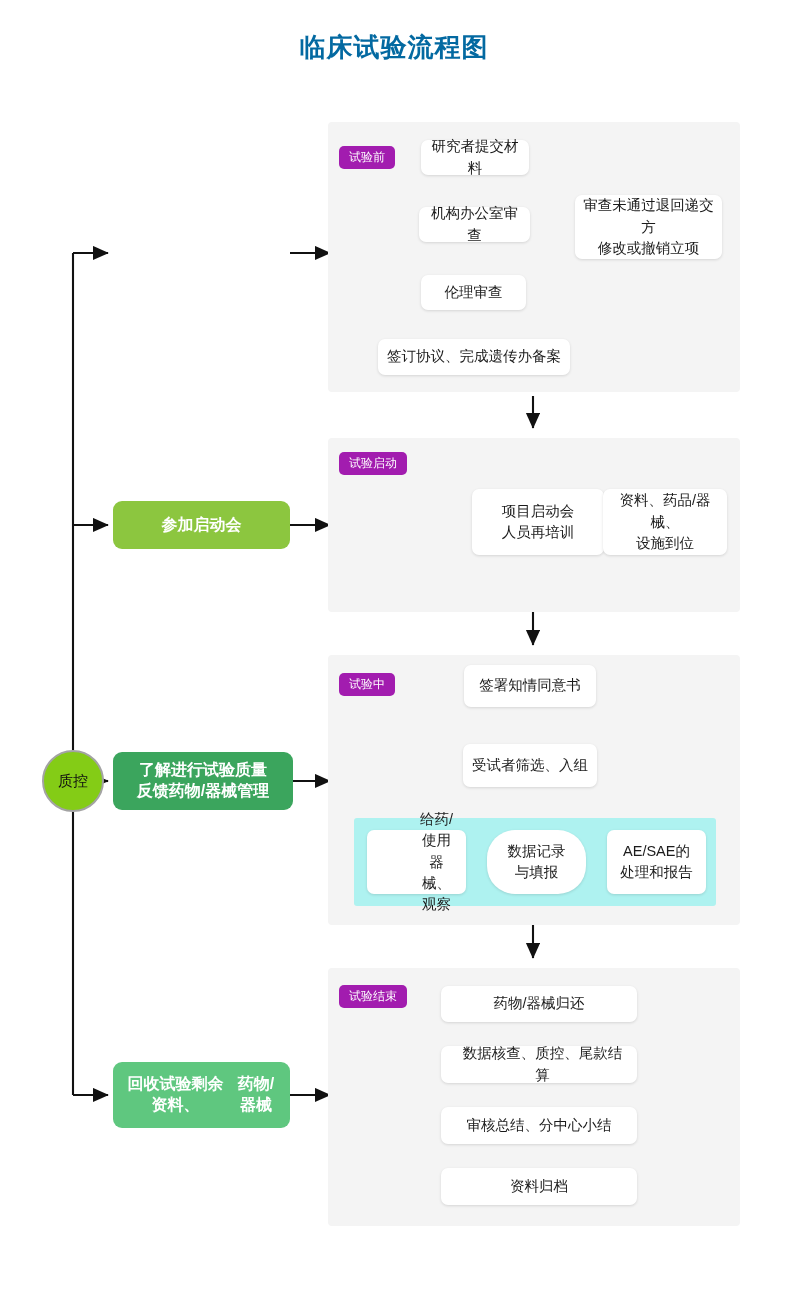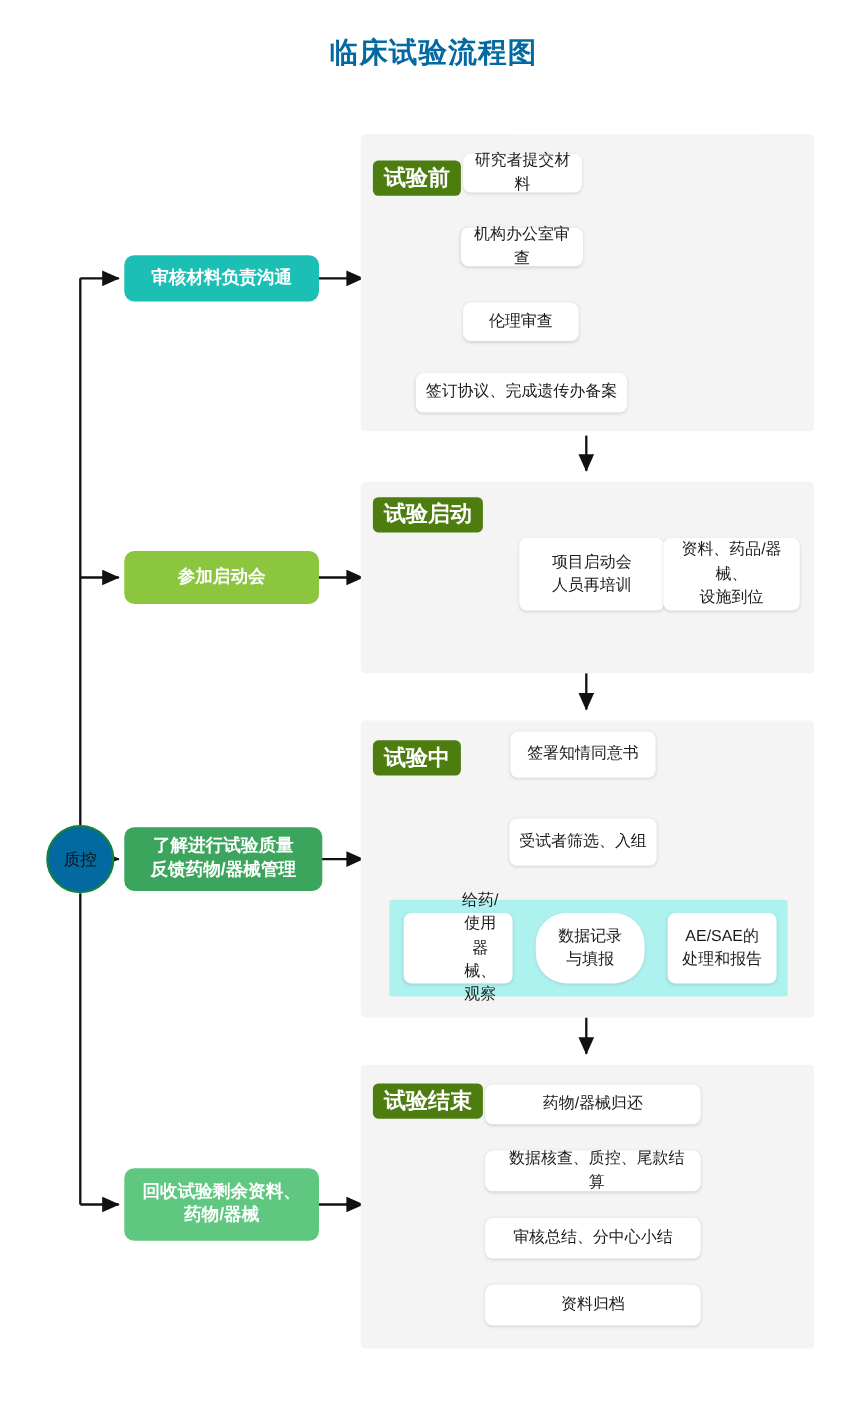--- a/index.html
+++ b/index.html
@@ -23,22 +23,22 @@
   
   .wires{position:absolute;left:0;top:0;width:788px;height:1294px;pointer-events:none;}
 
   
   .panel{
     position:absolute;background:#f4f4f4;border-radius:4px;
   }
 
   
   .badge{
-    position:absolute;background:#4d7c0f;color:#fff;
-    font-size:20px;font-weight:700;
+    position:absolute;background:#a21caf;color:#fff;
+    font-size:12px;font-weight:400;
     padding:5px 10px;border-radius:5px;
     white-space:nowrap;line-height:1.1;
   }
 
   
   .node{
     position:absolute;background:#ffffff;border-radius:7px;
     box-shadow:0 1px 3px rgba(0,0,0,0.13);
     display:flex;align-items:center;justify-content:center;
     text-align:center;font-size:14.5px;line-height:1.45;color:#1b1b1b;
@@ -54,22 +54,22 @@
   .role{
     position:absolute;border-radius:9px;
     display:flex;align-items:center;justify-content:center;
     text-align:center;color:#ffffff;font-size:16px;font-weight:700;
     line-height:1.3;box-sizing:border-box;padding:4px 8px;
   }
 
   
   .qc-circle{
     position:absolute;left:42px;top:750px;width:62px;height:62px;
-    border:2px solid #15803d;border-radius:50%;
-    background:#0369a1;
+    border:2px solid #a3a3a3;border-radius:50%;
+    background:#84cc16;
     display:flex;align-items:center;justify-content:center;
     font-size:15px;color:#111;box-sizing:border-box;
   }
 </style>
 </head>
 <body>
 
 <div class="canvas">
 
   <div class="title">临床试验流程图</div>
@@ -134,34 +134,31 @@
       <path d="M538,1022 L538,1046" marker-end="url(#ah)"></path>
       <path d="M538,1083 L538,1107" marker-end="url(#ah)"></path>
       <path d="M538,1144 L538,1168" marker-end="url(#ah)"></path>
     </g>
   </svg>
 
   <div class="qc-circle">
     <span>质控</span>
   </div>
 
-  <div class="role" style="left:113px;top:232px;width:177px;height:42px;background:#1cbfb4;">
-    <span>审核材料负责沟通</span>
-  </div>
 
   <div class="role" style="left:113px;top:501px;width:177px;height:48px;background:#8cc63f;">
     <span>参加启动会</span>
   </div>
 
   <div class="role" style="left:113px;top:752px;width:180px;height:58px;background:#3ba55d;flex-direction:column;">
     <span>了解进行试验质量</span>
     <span>反馈药物/器械管理</span>
   </div>
 
-  <div class="role" style="left:113px;top:1062px;width:177px;height:66px;background:#5fc77f;flex-direction:column;">
+  <div class="role" style="left:113px;top:1062px;width:177px;height:66px;background:#5fc77f;flex-direction:row;">
     <span>回收试验剩余资料、</span>
     <span>药物/器械</span>
   </div>
 
   <div class="panel" style="left:328px;top:122px;width:412px;height:270px;"></div>
 
   <div class="badge" style="left:339px;top:146px;">试验前</div>
 
   <div class="node" style="left:421px;top:140px;width:108px;height:35px;">
     <span>研究者提交材料</span>
@@ -172,20 +169,24 @@
   </div>
 
   <div class="node" style="left:421px;top:275px;width:105px;height:35px;">
     <span>伦理审查</span>
   </div>
 
   <div class="node" style="left:378px;top:339px;width:192px;height:36px;">
     <span>签订协议、完成遗传办备案</span>
   </div>
 
+  <div class="node" style="left:575px;top:195px;width:147px;height:64px;flex-direction:column;">
+    <span>审查未通过退回递交方</span>
+    <span>修改或撤销立项</span>
+  </div>
 
   <div class="panel" style="left:328px;top:438px;width:412px;height:174px;"></div>
 
   <div class="badge" style="left:339px;top:452px;">试验启动</div>
 
 
   <div class="node" style="left:472px;top:489px;width:132px;height:66px;flex-direction:column;">
     <span>项目启动会</span>
     <span>人员再培训</span>
   </div>

